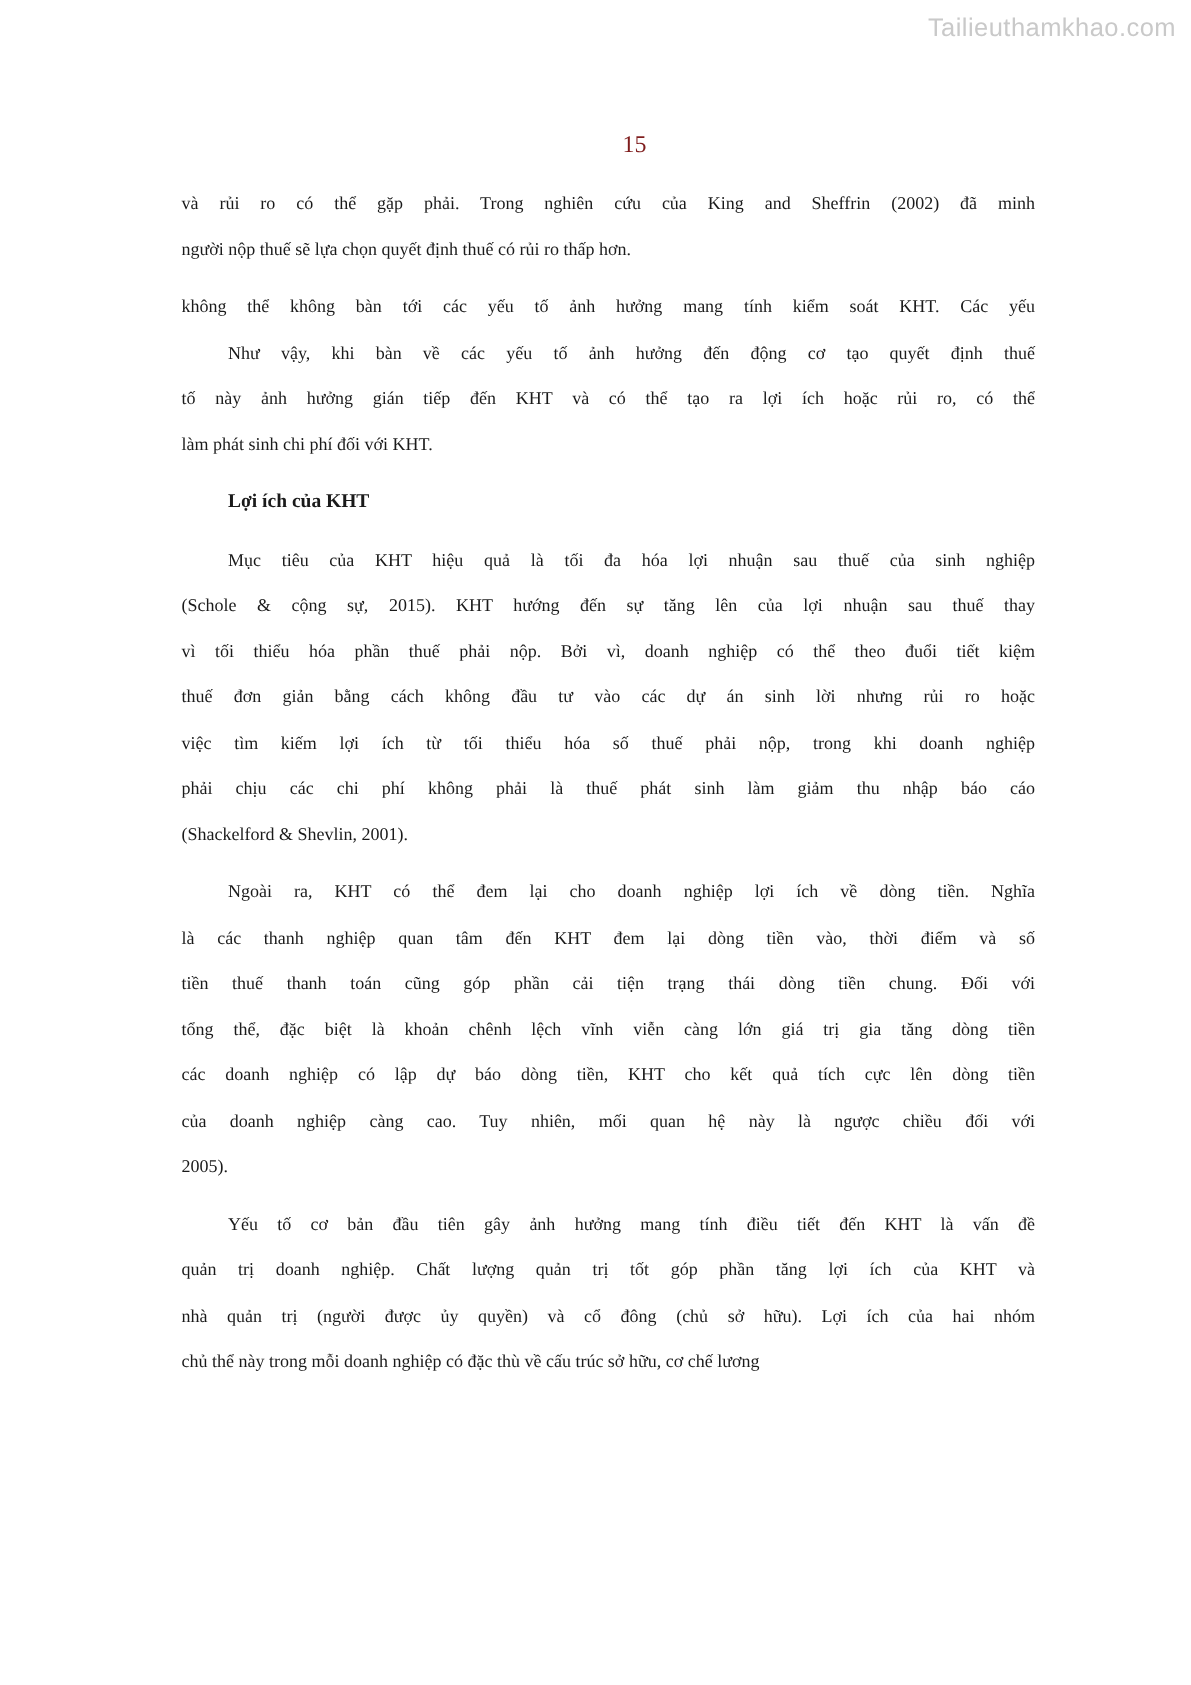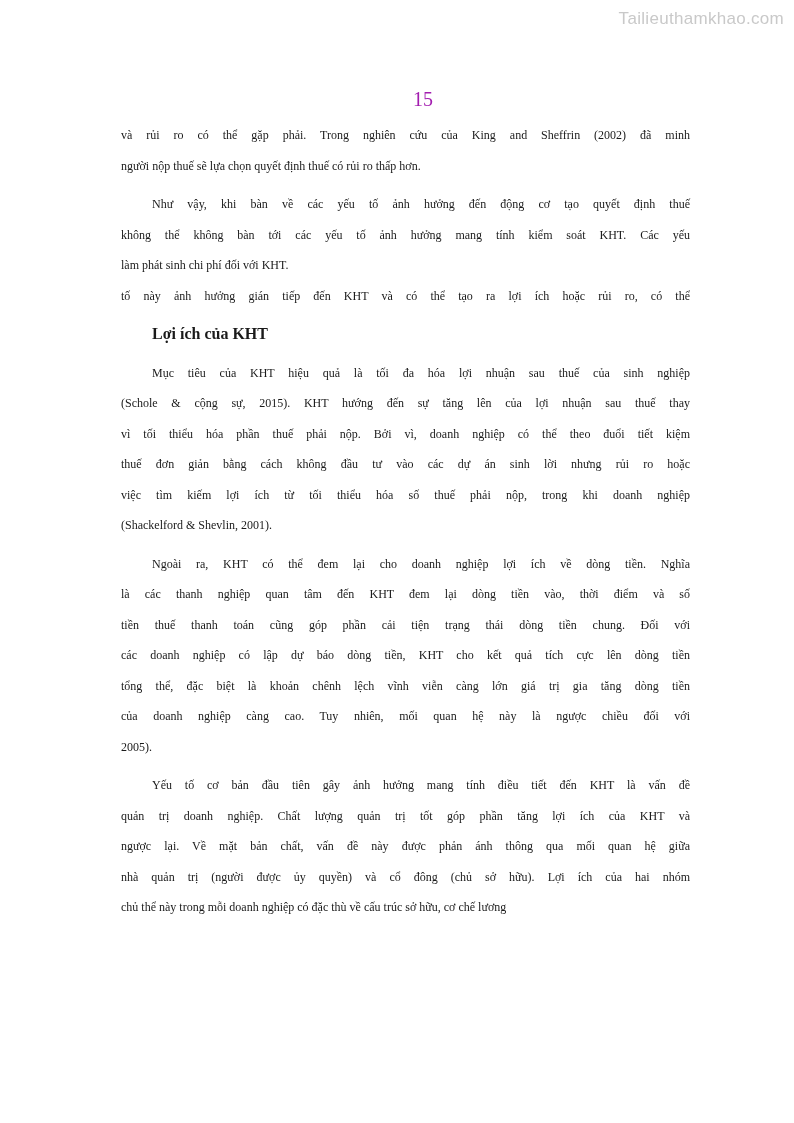--- a/index.html
+++ b/index.html
@@ -25,22 +25,22 @@
     color: #c9c9c9;
     letter-spacing: 0.3px;
     text-shadow: 0.5px 0.5px 0 #ffffff;
   }
   .page-number {
     position: absolute;
     top: 88px;
     left: 139px;
     width: 568px;
     text-align: center;
-    font-size: 20px;
-    color: #a21caf;
+    font-size: 16px;
+    color: #7f1d1d;
   }
   .doc-body {
     position: absolute;
     top: 120px;
     left: 121px;
     width: 569px;
   }
   .para {
     margin: 0 0 8px 0;
     padding: 0;
@@ -54,63 +54,63 @@
   }
   .line.last {
     text-align-last: left;
     -moz-text-align-last: left;
   }
   .line.first-indent {
     text-indent: 31px;
   }
   .para.heading .line {
     font-weight: 700;
-    font-size: 16px;
+    font-size: 13px;
     text-align-last: left;
     -moz-text-align-last: left;
   }
 </style>
 </head>
 <body>
 
 <div class="page">
   <div class="watermark">Tailieuthamkhao.com</div>
   <div class="page-number">15</div>
   <div class="doc-body" id="doc-body">
       <div class="para">
         <div class="line">và rủi ro có thể gặp phải. Trong nghiên cứu của King and Sheffrin (2002) đã minh</div>
         <div class="line last">người nộp thuế sẽ lựa chọn quyết định thuế có rủi ro thấp hơn.</div>
       </div>
       <div class="para">
+        <div class="line">không thể không bàn tới các yếu tố ảnh hưởng mang tính kiểm soát KHT. Các yếu</div>
         <div class="line first-indent">Như vậy, khi bàn về các yếu tố ảnh hưởng đến động cơ tạo quyết định thuế</div>
-        <div class="line">không thể không bàn tới các yếu tố ảnh hưởng mang tính kiểm soát KHT. Các yếu</div>
+        <div class="line">tố này ảnh hưởng gián tiếp đến KHT và có thể tạo ra lợi ích hoặc rủi ro, có thể</div>
         <div class="line last">làm phát sinh chi phí đối với KHT.</div>
-        <div class="line">tố này ảnh hưởng gián tiếp đến KHT và có thể tạo ra lợi ích hoặc rủi ro, có thể</div>
       </div>
       <div class="para heading">
         <div class="line last first-indent">Lợi ích của KHT</div>
       </div>
       <div class="para">
         <div class="line first-indent">Mục tiêu của KHT hiệu quả là tối đa hóa lợi nhuận sau thuế của sinh nghiệp</div>
         <div class="line">(Schole &amp; cộng sự, 2015). KHT hướng đến sự tăng lên của lợi nhuận sau thuế thay</div>
         <div class="line">vì tối thiểu hóa phần thuế phải nộp. Bởi vì, doanh nghiệp có thể theo đuổi tiết kiệm</div>
         <div class="line">thuế đơn giản bằng cách không đầu tư vào các dự án sinh lời nhưng rủi ro hoặc</div>
         <div class="line">việc tìm kiếm lợi ích từ tối thiểu hóa số thuế phải nộp, trong khi doanh nghiệp</div>
+        <div class="line">phải chịu các chi phí không phải là thuế phát sinh làm giảm thu nhập báo cáo</div>
         <div class="line last">(Shackelford &amp; Shevlin, 2001).</div>
       </div>
       <div class="para">
         <div class="line first-indent">Ngoài ra, KHT có thể đem lại cho doanh nghiệp lợi ích về dòng tiền. Nghĩa</div>
         <div class="line">là các thanh nghiệp quan tâm đến KHT đem lại dòng tiền vào, thời điểm và số</div>
         <div class="line">tiền thuế thanh toán cũng góp phần cải tiện trạng thái dòng tiền chung. Đối với</div>
+        <div class="line">tổng thể, đặc biệt là khoản chênh lệch vĩnh viễn càng lớn giá trị gia tăng dòng tiền</div>
         <div class="line">các doanh nghiệp có lập dự báo dòng tiền, KHT cho kết quả tích cực lên dòng tiền</div>
-        <div class="line">tổng thể, đặc biệt là khoản chênh lệch vĩnh viễn càng lớn giá trị gia tăng dòng tiền</div>
         <div class="line">của doanh nghiệp càng cao. Tuy nhiên, mối quan hệ này là ngược chiều đối với</div>
         <div class="line last">2005).</div>
       </div>
       <div class="para">
         <div class="line first-indent">Yếu tố cơ bản đầu tiên gây ảnh hưởng mang tính điều tiết đến KHT là vấn đề</div>
         <div class="line">quản trị doanh nghiệp. Chất lượng quản trị tốt góp phần tăng lợi ích của KHT và</div>
-        <div class="line">ngược lại. Về mặt bản chất, vấn đề này được phản ánh thông qua mối quan hệ giữa</div>
         <div class="line">nhà quản trị (người được ủy quyền) và cổ đông (chủ sở hữu). Lợi ích của hai nhóm</div>
         <div class="line last">chủ thể này trong mỗi doanh nghiệp có đặc thù về cấu trúc sở hữu, cơ chế lương</div>
       </div>
     </div>
 </div>
 
 </body></html>

